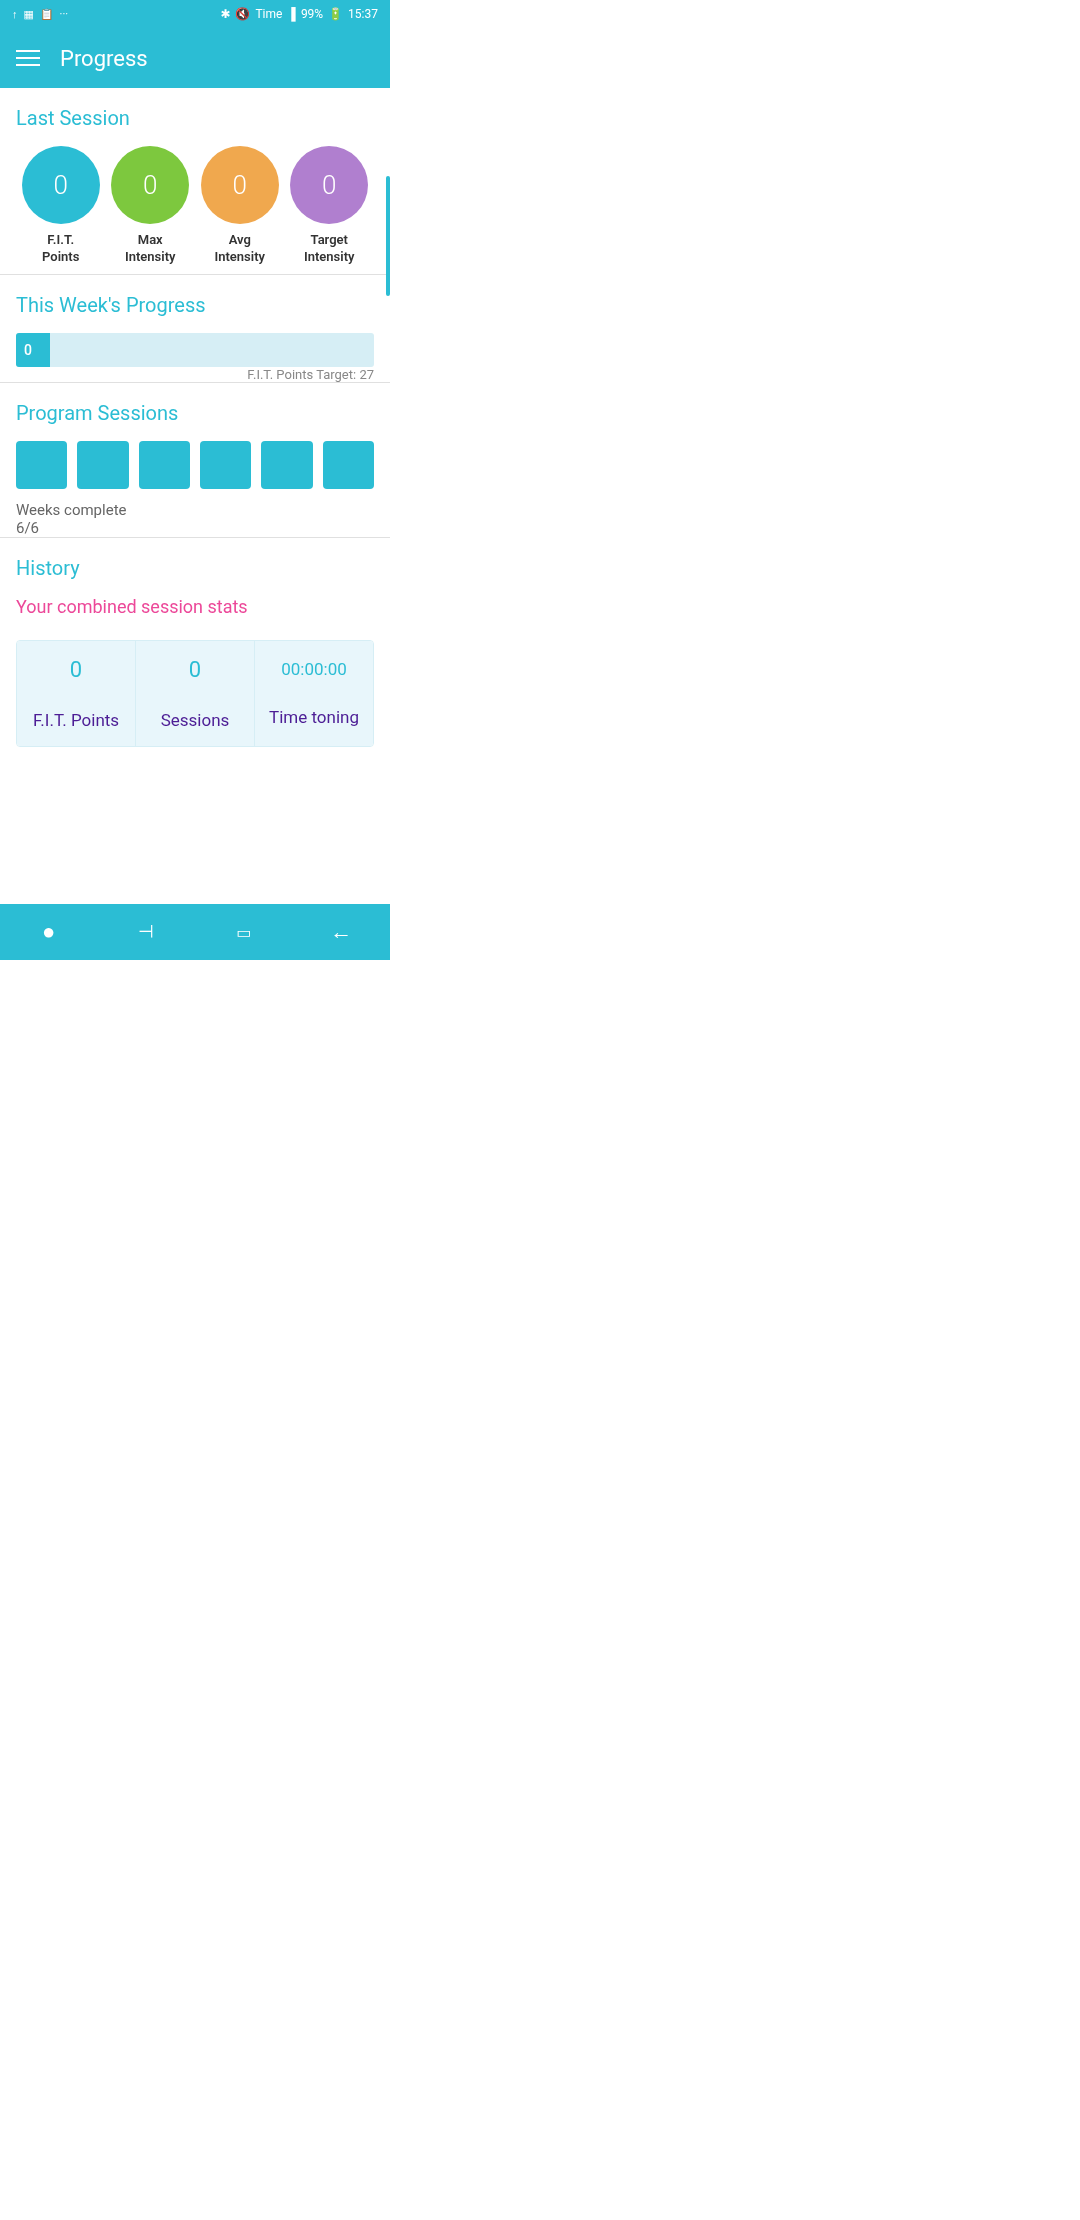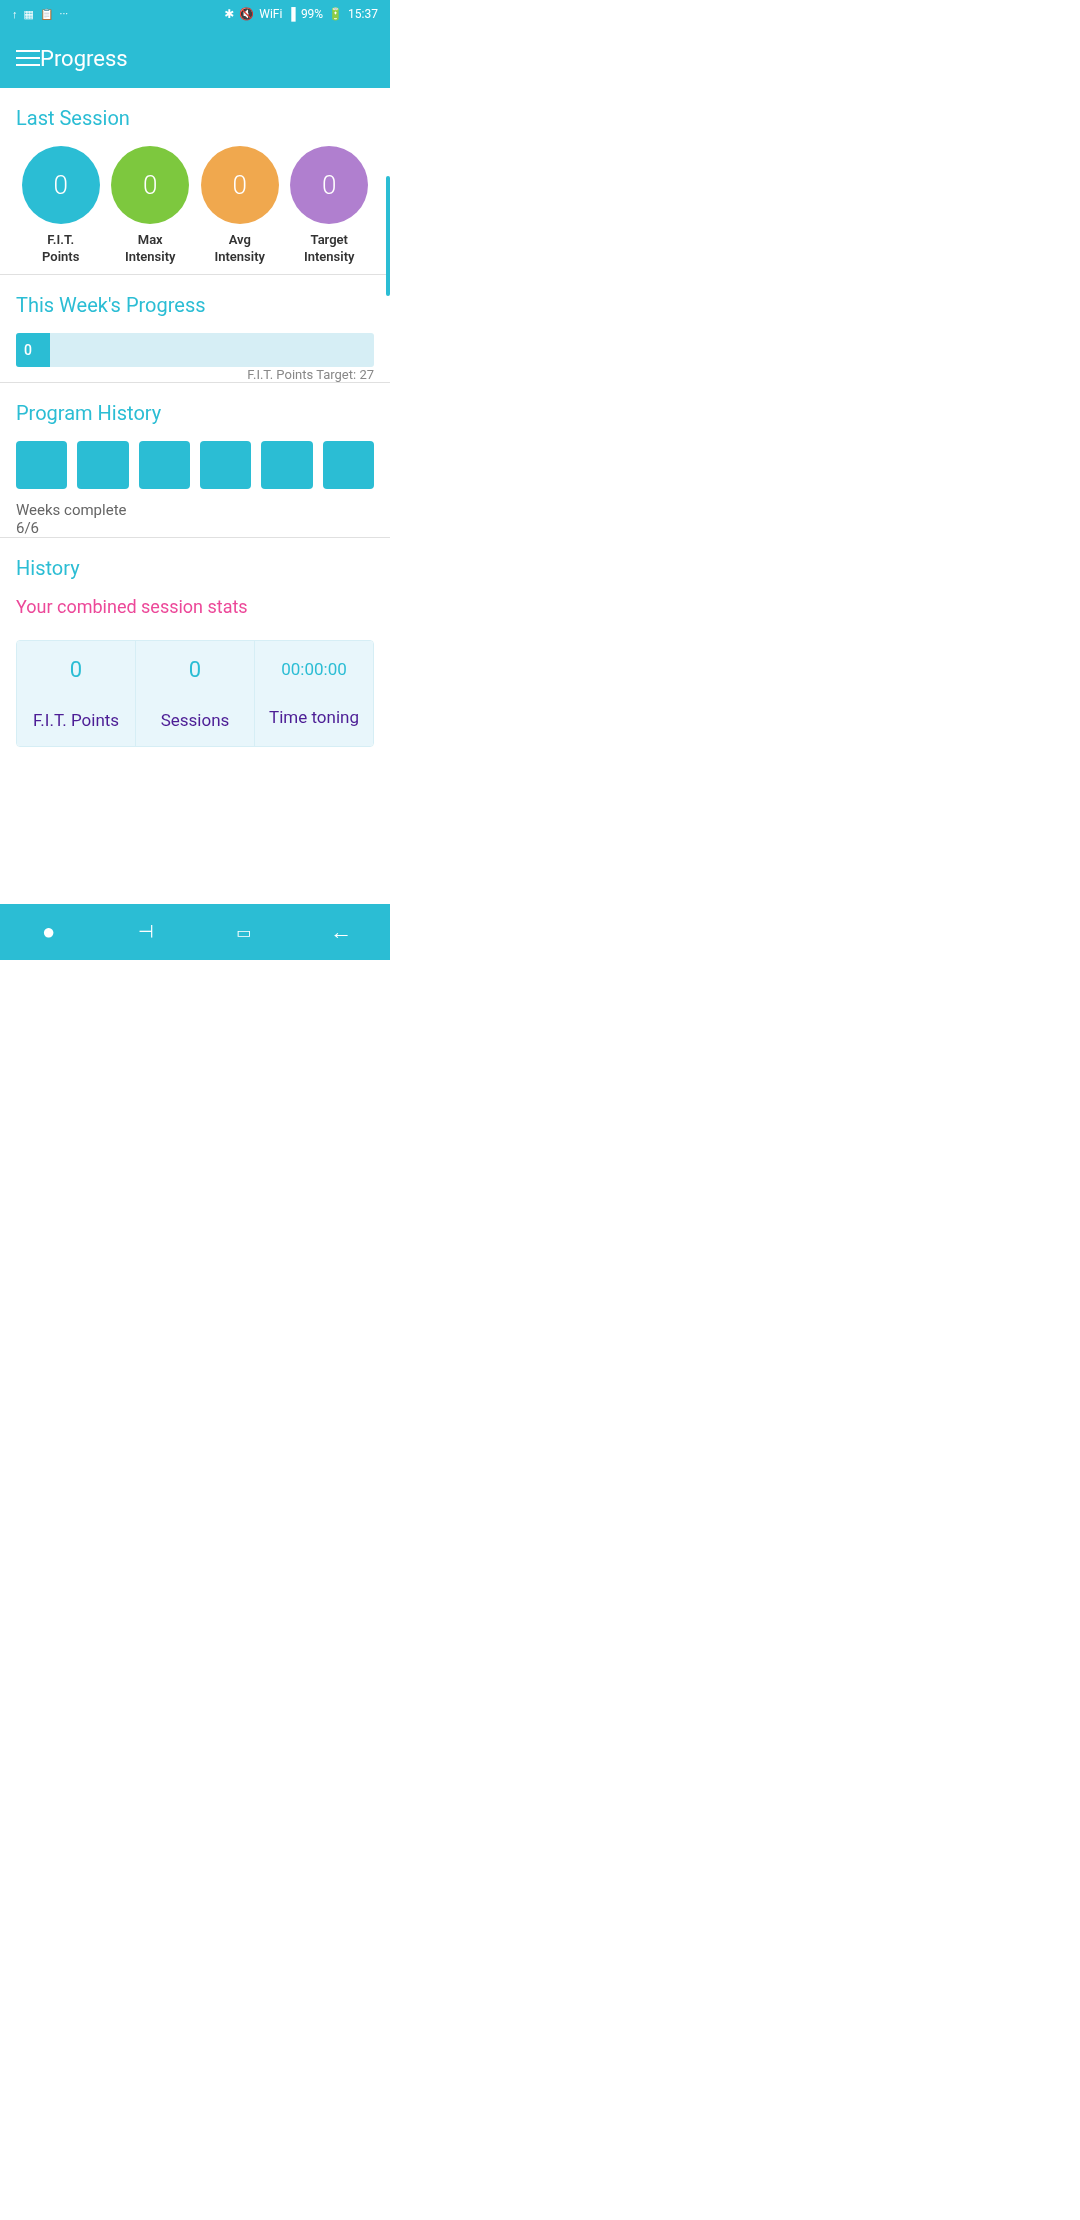--- a/index.html
+++ b/index.html
@@ -28,20 +28,21 @@
     .status-left { display: flex; gap: 6px; align-items: center; }
     .status-right { display: flex; gap: 5px; align-items: center; font-size: 12px; }
 
     
     .top-header {
       background: #2bbdd4;
       height: 60px;
       display: flex;
       align-items: center;
       padding: 0 16px;
+      gap: 20px;
     }
     .hamburger {
       display: flex; flex-direction: column; gap: 5px; cursor: pointer;
     }
     .hamburger span {
       width: 24px; height: 2px; background: white; display: block;
     }
     .header-title {
       color: white;
       font-size: 22px;
@@ -230,21 +231,21 @@
   <div class="status-bar">
     <div class="status-left">
       <span>↑</span>
       <span>▦</span>
       <span>📋</span>
       <span>···</span>
     </div>
     <div class="status-right">
       <span>✱</span>
       <span>🔇</span>
-      <span>WiFi</span>
+      <span>Time</span>
       <span>▐</span>
       <span>99%</span>
       <span>🔋</span>
       <span>15:37</span>
     </div>
   </div>
 
   <div class="top-header">
     <div class="hamburger">
       <span></span>
@@ -299,21 +300,21 @@
         <div class="progress-bar-track">
           <div class="progress-bar-fill">
             <span>0</span>
           </div>
         </div>
         <div class="progress-target-text">F.I.T. Points Target: 27</div>
       </div>
     </div>
 
     <div class="section">
-      <div class="section-title">Program History</div>
+      <div class="section-title">Program Sessions</div>
       <div class="program-blocks">
         <div class="program-block"></div>
         <div class="program-block"></div>
         <div class="program-block"></div>
         <div class="program-block"></div>
         <div class="program-block"></div>
         <div class="program-block"></div>
       </div>
       <div class="weeks-complete-row">
         <span>Weeks complete</span>

